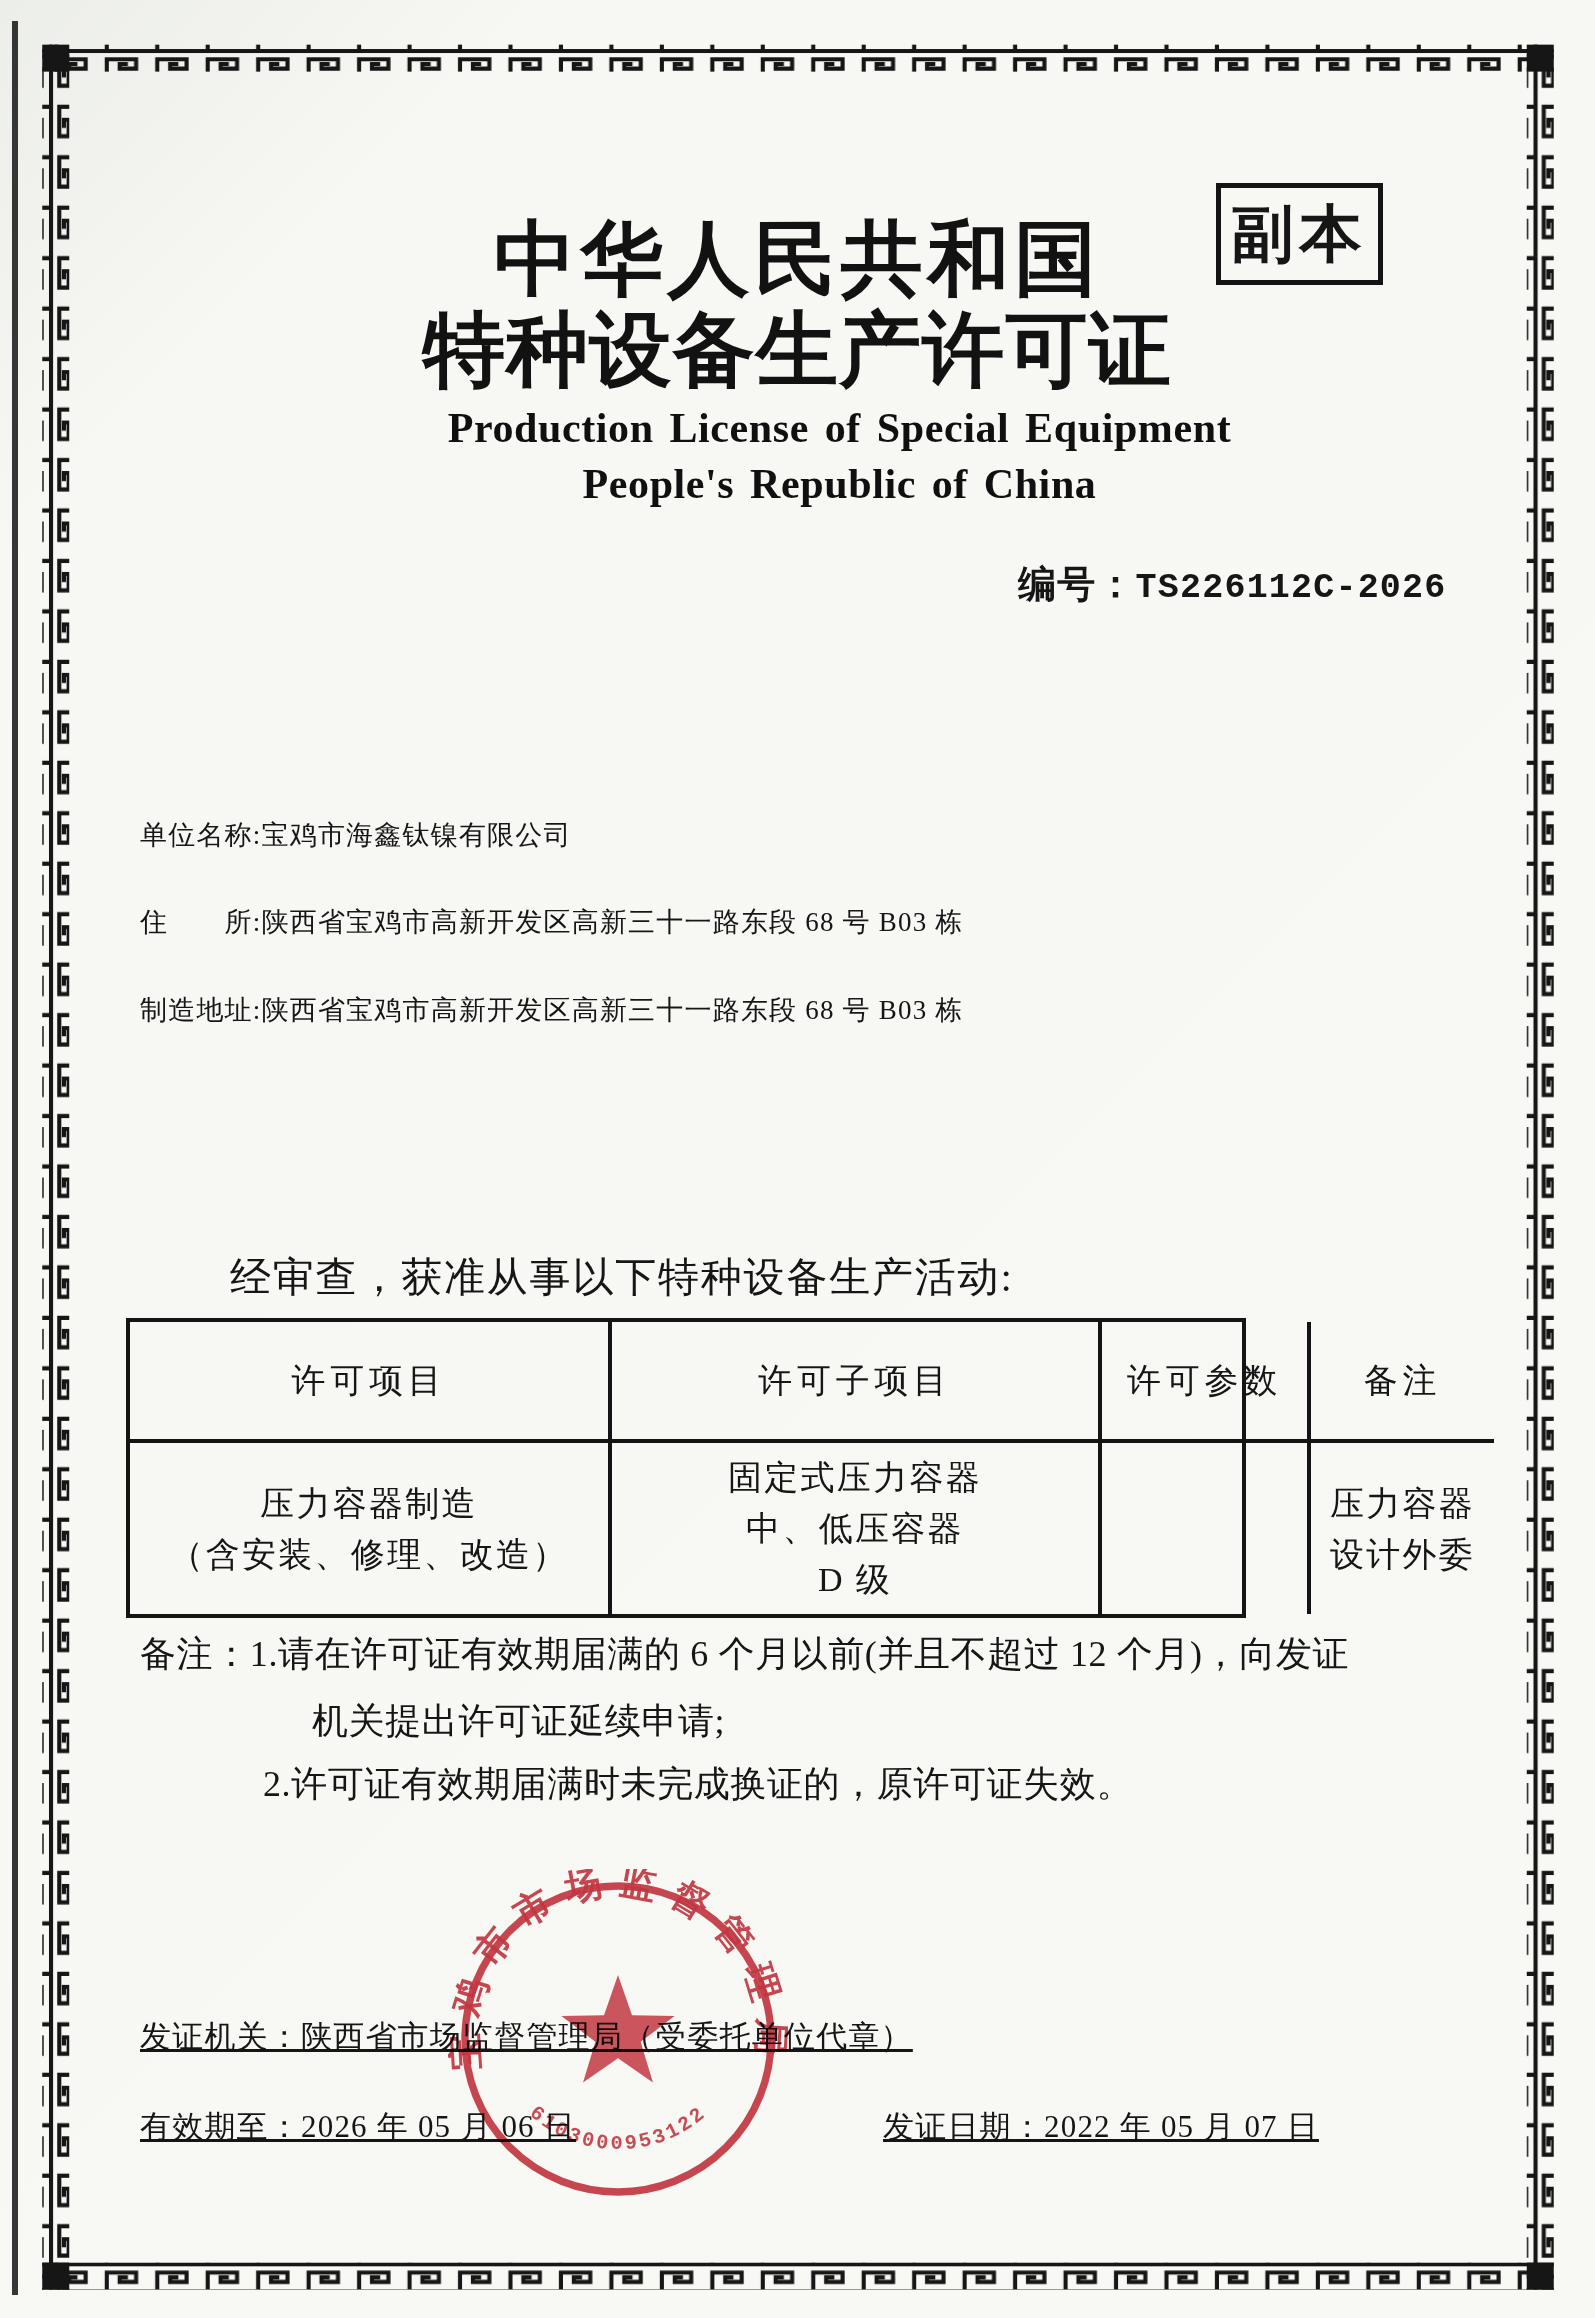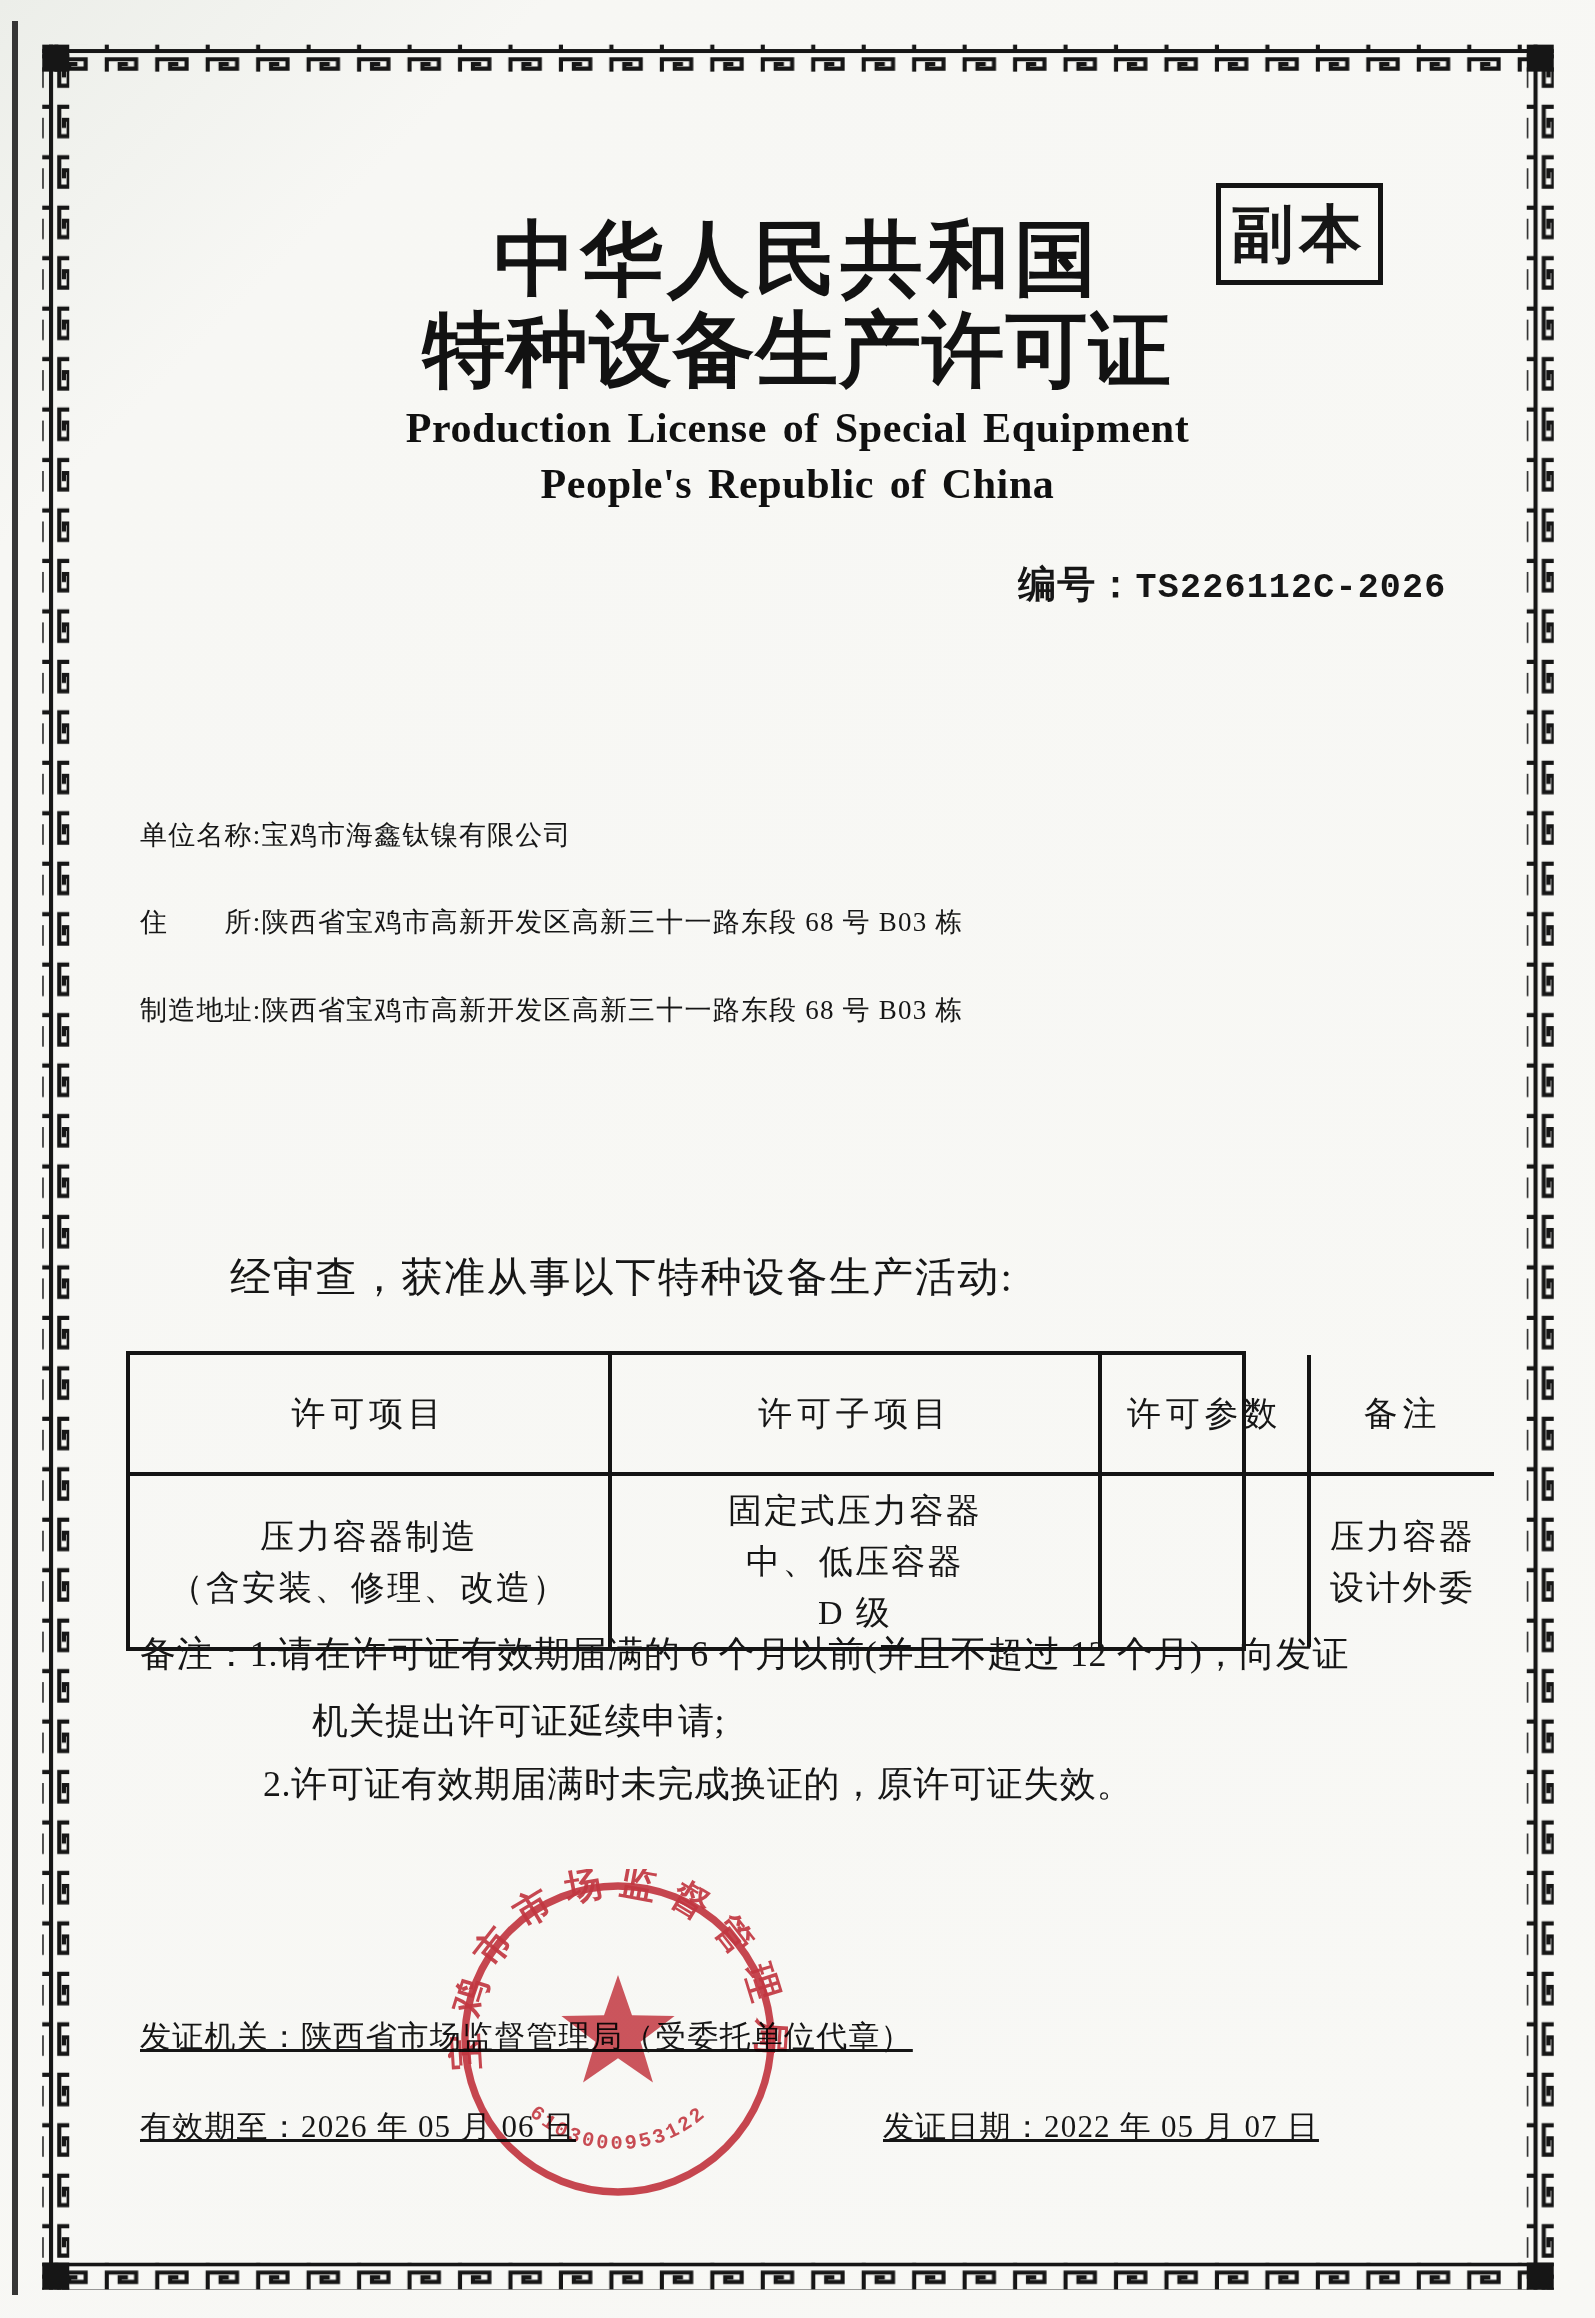--- a/index.html
+++ b/index.html
@@ -29,21 +29,21 @@
     left:70px;width:1455px;text-align:center;
     font-family:"Liberation Sans","DejaVu Sans",sans-serif;
     font-weight:800;font-size:82px;line-height:1;color:#121212;
   }
   .t1{top:218px;letter-spacing:4.7px;}
   .t2{top:309px;letter-spacing:1.2px;}
   .title-en{
     left:70px;width:1455px;text-align:center;
     font-family:"Liberation Serif","DejaVu Serif",serif;
     font-weight:700;font-size:42px;line-height:1;color:#101010;
-    letter-spacing:0.6px;word-spacing:4.7px;
+    letter-spacing:0.6px;word-spacing:4.7px;padding-left:42px;
   }
   .e1{top:407px;}
   .e2{top:463px;}
 
   
   .license-no{top:559px;left:1018px;font-size:38px;white-space:nowrap;text-align:right;}
   .license-no .lbl{font-weight:600;letter-spacing:1.2px;}
   .license-no .val{
     font-family:"Liberation Mono","DejaVu Sans Mono",monospace;
     font-weight:600;font-size:35px;letter-spacing:1.2px;
@@ -60,21 +60,20 @@
 
   
   .lic-table{
     left:126px;top:1318px;width:1120px;
     display:grid;
     grid-template-columns:478px 490px 209px 187px;
     grid-template-rows:117px 175px;
     border:4.1px solid #141414;
     box-sizing:border-box;
     background:transparent;
-    margin-top:33px;
   }
   .cell{
     display:flex;align-items:center;justify-content:center;
     text-align:center;font-size:34px;line-height:1.5;
     letter-spacing:2.3px;white-space:pre-line;
     box-sizing:border-box;
     border-left:4.1px solid #141414;border-top:4.1px solid #141414;
   }
   .cell.first-col{border-left:none;}
   .cell.first-row{border-top:none;}

